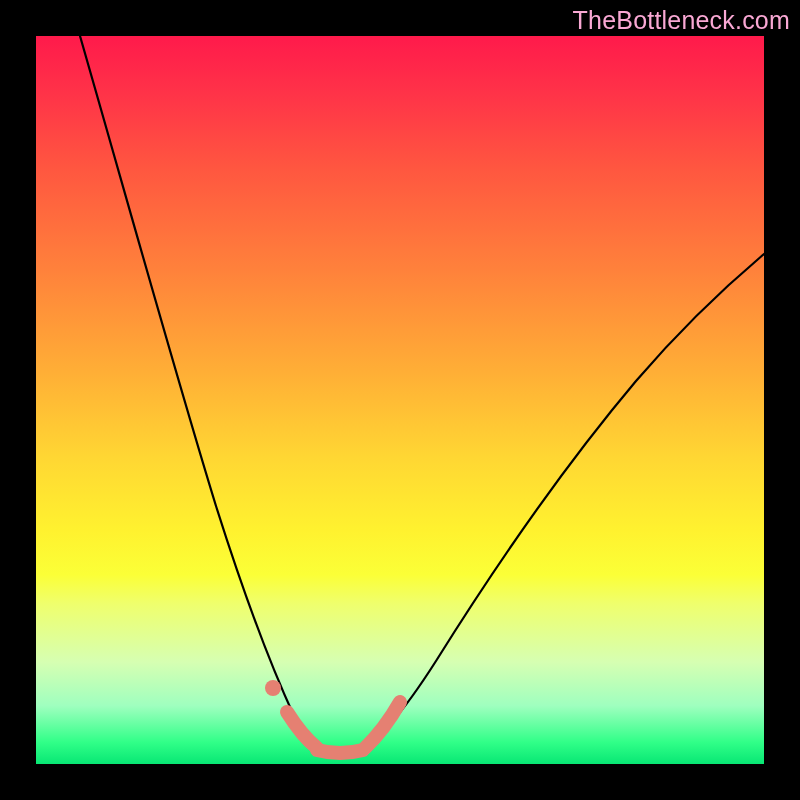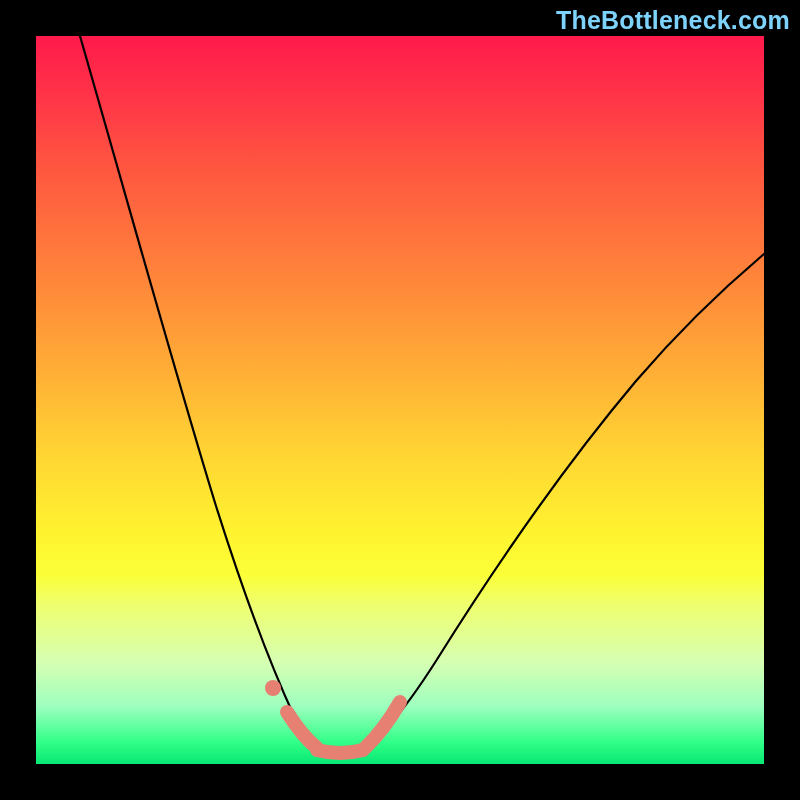--- a/index.html
+++ b/index.html
@@ -37,23 +37,23 @@
       #d6ffb2 86%,
       #9fffbf 92%,
       #31ff88 97%,
       #08e774 100%
     );
   }
   .watermark {
     position: absolute;
     top: 6px;
     right: 10px;
-    color: #7dd3fc;
+    color: #f9a8d4;
     font-size: 25px;
-    font-weight: 700;
+    font-weight: 400;
     letter-spacing: 0.2px;
     user-select: none;
   }
   svg.curves {
     position: absolute;
     left: 0; top: 0;
     width: 728px; height: 728px;
   }
   .curve-stroke {
     fill: none;

